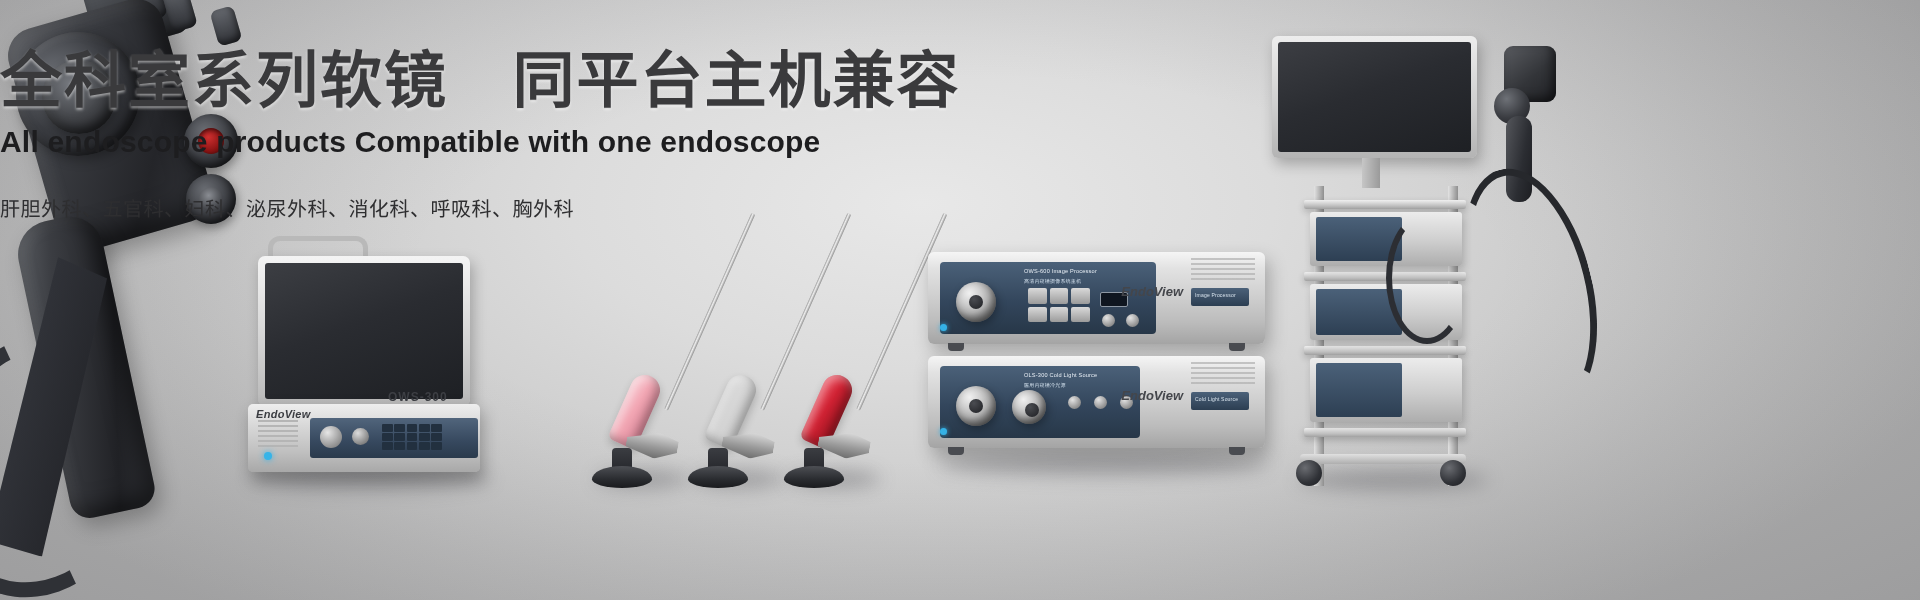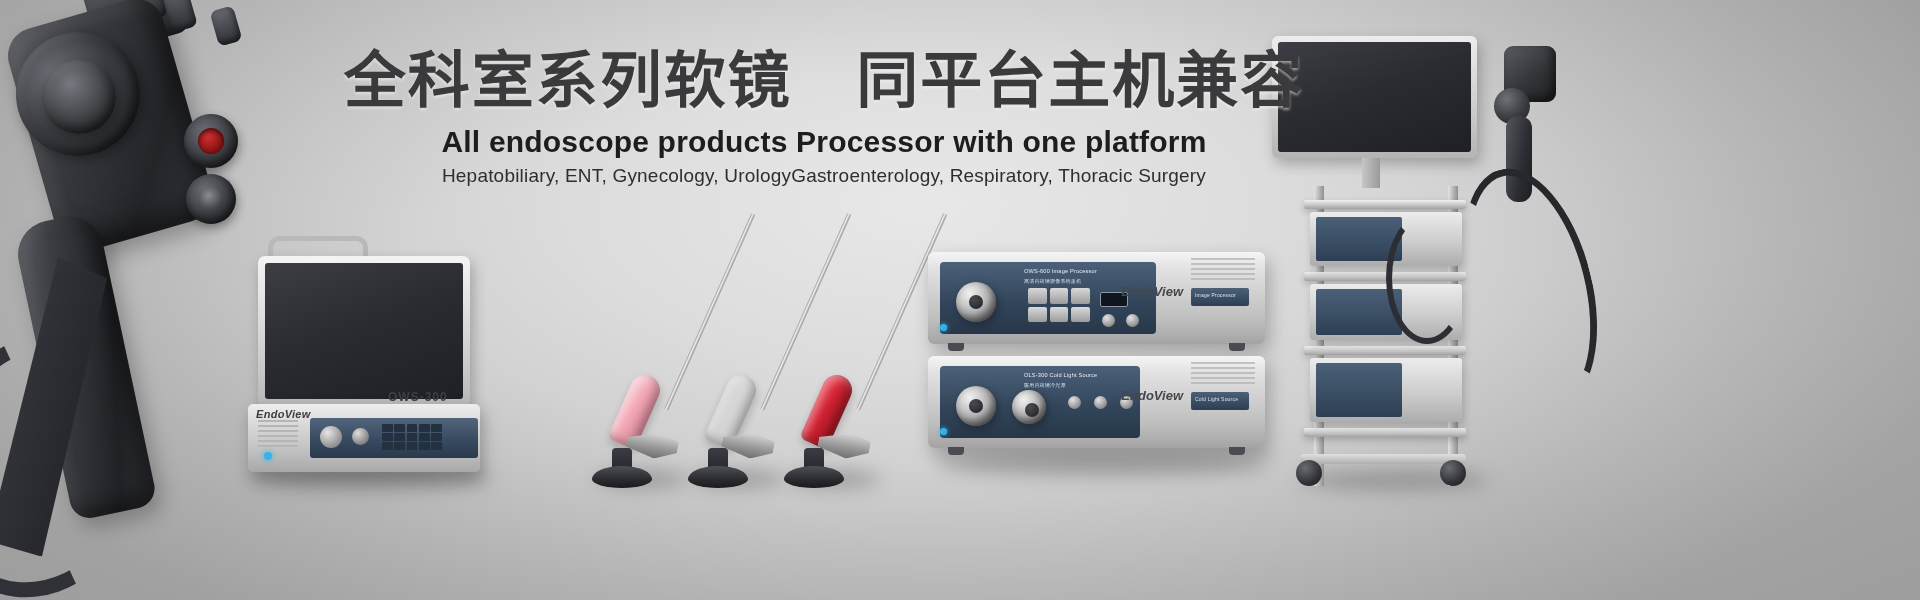--- a/index.html
+++ b/index.html
@@ -13,21 +13,21 @@
     position:relative;width:1920px;height:600px;overflow:hidden;
     background:
       radial-gradient(ellipse 1100px 520px at 48% 34%, #e8e8e8 0%, #dcdcdc 32%, #cdcdcd 58%, #bdbdbd 80%, #b0b0b0 100%),
       linear-gradient(180deg,#e2e2e2 0%,#d6d6d6 40%,#c4c4c4 72%,#b4b4b4 100%);
   }
   .vig{
     position:absolute;inset:0;pointer-events:none;
     background:radial-gradient(ellipse 70% 80% at 50% 45%, rgba(255,255,255,0) 40%, rgba(90,90,95,0.22) 100%);
   }
   
-  .textblock{position:absolute;left:0;top:46px;width:1648px;text-align:center;z-index:40;}
+  .textblock{position:absolute;left:0;top:46px;width:1648px;z-index:40;}
   .title{
     font-size:62px;font-weight:700;letter-spacing:2px;color:#3a3a3c;
     line-height:1.12;white-space:nowrap;
     text-shadow:0 2px 3px rgba(255,255,255,0.55), 0 1px 0 rgba(0,0,0,0.10);
   }
   .title .gap{display:inline-block;width:26px;}
   .subtitle{
     margin-top:10px;font-size:30px;font-weight:700;color:#1d1d1f;
     letter-spacing:0.2px;white-space:nowrap;
   }
@@ -265,22 +265,22 @@
     <div class="sc-tube"></div>
     <div class="sc-cable"></div>
   </div>
 
   <div class="textblock">
     <div class="title">
       <span>全科室系列软镜</span>
       <span class="gap"></span>
       <span>同平台主机兼容</span>
     </div>
-    <div class="subtitle">All endoscope products Processor with one platform</div>
-    <div class="spec-en">Hepatobiliary, ENT, Gynecology, UrologyGastroenterology, Respiratory, Thoracic Surgery</div>
+    <div class="subtitle">All endoscope products Compatible with one endoscope</div>
+    <div class="spec-cn">肝胆外科、五官科、妇科、泌尿外科、消化科、呼吸科、胸外科</div>
   </div>
 
   <div class="shadow" style="left:250px;top:468px;width:240px;height:22px;"></div>
   <div class="dev" id="ws">
     <div class="ws-handle"></div>
     <div class="ws-screenframe">
       <div class="ws-screen screen"></div>
     </div>
     <div class="ws-base">
       <div class="ws-vent"></div>

